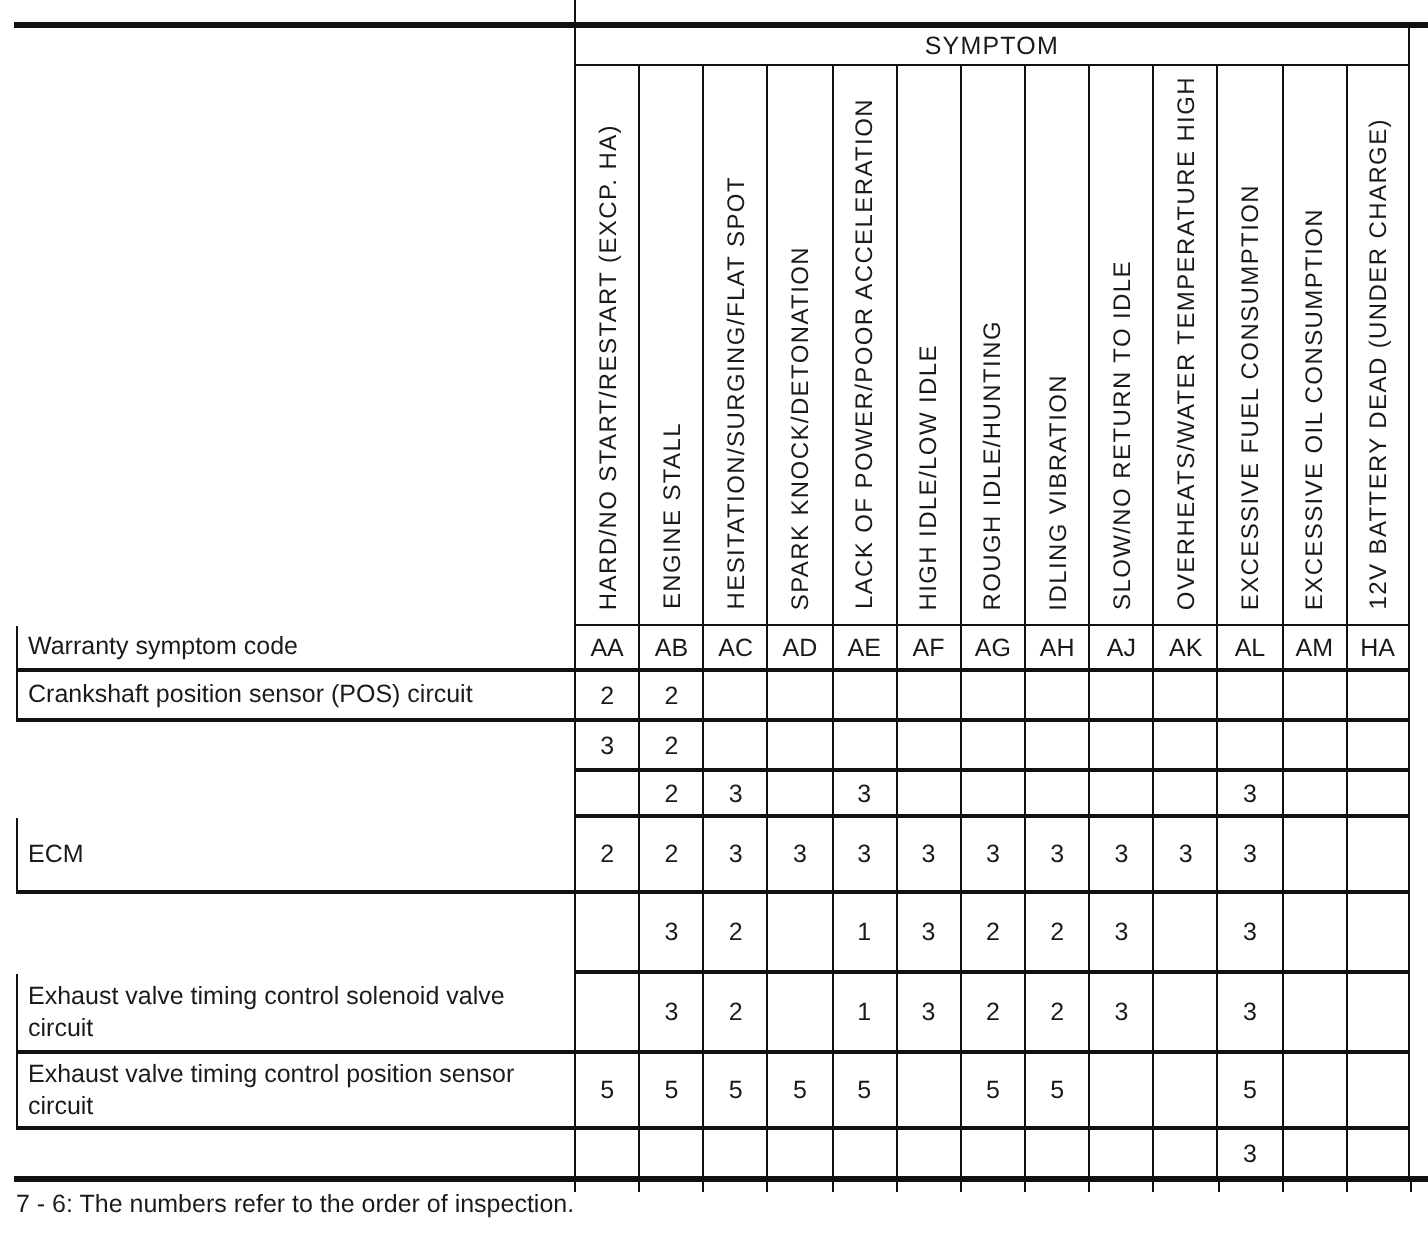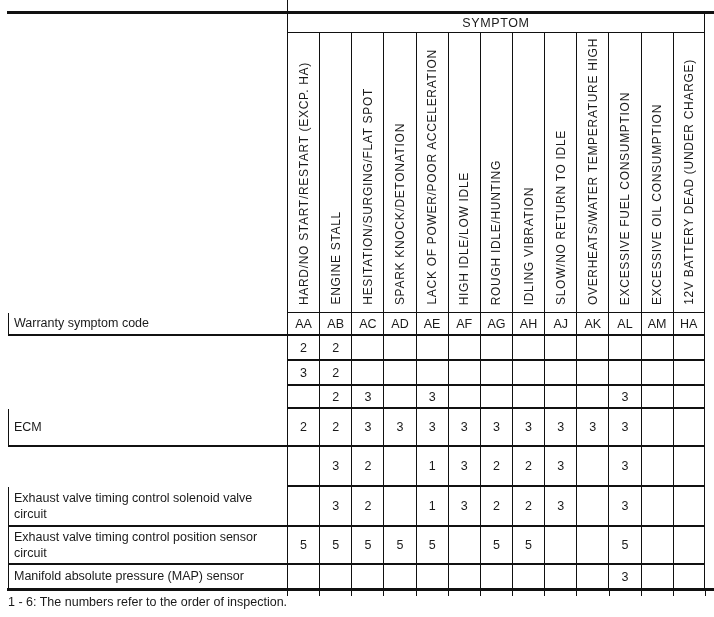--- a/index.html
+++ b/index.html
@@ -109,20 +109,21 @@
     </div>
     <div class="cell num-cell" style="grid-area: 3 / 12;">AL</div>
     <div class="cell header-cell" style="grid-area: 2 / 13;">
       <span class="vtext">EXCESSIVE OIL CONSUMPTION</span>
     </div>
     <div class="cell num-cell" style="grid-area: 3 / 13;">AM</div>
     <div class="cell header-cell last-col" style="grid-area: 2 / 14;">
       <span class="vtext">12V BATTERY DEAD (UNDER CHARGE)</span>
     </div>
     <div class="cell num-cell last-col" style="grid-area: 3 / 14;">HA</div>
+    <div class="cell label-cell" style="grid-area: 4 / 1;">Crankshaft position sensor (POS) circuit</div>
     <div class="cell num-cell" style="grid-area: 4 / 2;">2</div>
     <div class="cell num-cell" style="grid-area: 4 / 3;">2</div>
     <div class="cell num-cell" style="grid-area: 4 / 4;"></div>
     <div class="cell num-cell" style="grid-area: 4 / 5;"></div>
     <div class="cell num-cell" style="grid-area: 4 / 6;"></div>
     <div class="cell num-cell" style="grid-area: 4 / 7;"></div>
     <div class="cell num-cell" style="grid-area: 4 / 8;"></div>
     <div class="cell num-cell" style="grid-area: 4 / 9;"></div>
     <div class="cell num-cell" style="grid-area: 4 / 10;"></div>
     <div class="cell num-cell" style="grid-area: 4 / 11;"></div>
@@ -205,21 +206,20 @@
     <div class="cell num-cell" style="grid-area: 10 / 5;">5</div>
     <div class="cell num-cell" style="grid-area: 10 / 6;">5</div>
     <div class="cell num-cell" style="grid-area: 10 / 7;"></div>
     <div class="cell num-cell" style="grid-area: 10 / 8;">5</div>
     <div class="cell num-cell" style="grid-area: 10 / 9;">5</div>
     <div class="cell num-cell" style="grid-area: 10 / 10;"></div>
     <div class="cell num-cell" style="grid-area: 10 / 11;"></div>
     <div class="cell num-cell" style="grid-area: 10 / 12;">5</div>
     <div class="cell num-cell" style="grid-area: 10 / 13;"></div>
     <div class="cell num-cell last-col" style="grid-area: 10 / 14;"></div>
-    <div class="cell label-cell last-row" style="grid-area: 11 / 1;">Manifold absolute pressure (MAP) sensor</div>
     <div class="cell num-cell last-row" style="grid-area: 11 / 2;"></div>
     <div class="cell num-cell last-row" style="grid-area: 11 / 3;"></div>
     <div class="cell num-cell last-row" style="grid-area: 11 / 4;"></div>
     <div class="cell num-cell last-row" style="grid-area: 11 / 5;"></div>
     <div class="cell num-cell last-row" style="grid-area: 11 / 6;"></div>
     <div class="cell num-cell last-row" style="grid-area: 11 / 7;"></div>
     <div class="cell num-cell last-row" style="grid-area: 11 / 8;"></div>
     <div class="cell num-cell last-row" style="grid-area: 11 / 9;"></div>
     <div class="cell num-cell last-row" style="grid-area: 11 / 10;"></div>
     <div class="cell num-cell last-row" style="grid-area: 11 / 11;"></div>
@@ -238,13 +238,13 @@
     <div class="bottom-tick" style="left: 447.77px;"></div>
     <div class="bottom-tick" style="left: 479.924px;"></div>
     <div class="bottom-tick" style="left: 512.078px;"></div>
     <div class="bottom-tick" style="left: 544.232px;"></div>
     <div class="bottom-tick" style="left: 576.386px;"></div>
     <div class="bottom-tick" style="left: 608.54px;"></div>
     <div class="bottom-tick" style="left: 640.694px;"></div>
     <div class="bottom-tick" style="left: 672.848px;"></div>
     <div class="bottom-tick" style="left: 705.002px;"></div>
   </div>
-<div id="footnote">1 - 6: The numbers refer to the order of inspection.</div>
+<div id="footnote">7 - 6: The numbers refer to the order of inspection.</div>
 
 </body></html>

